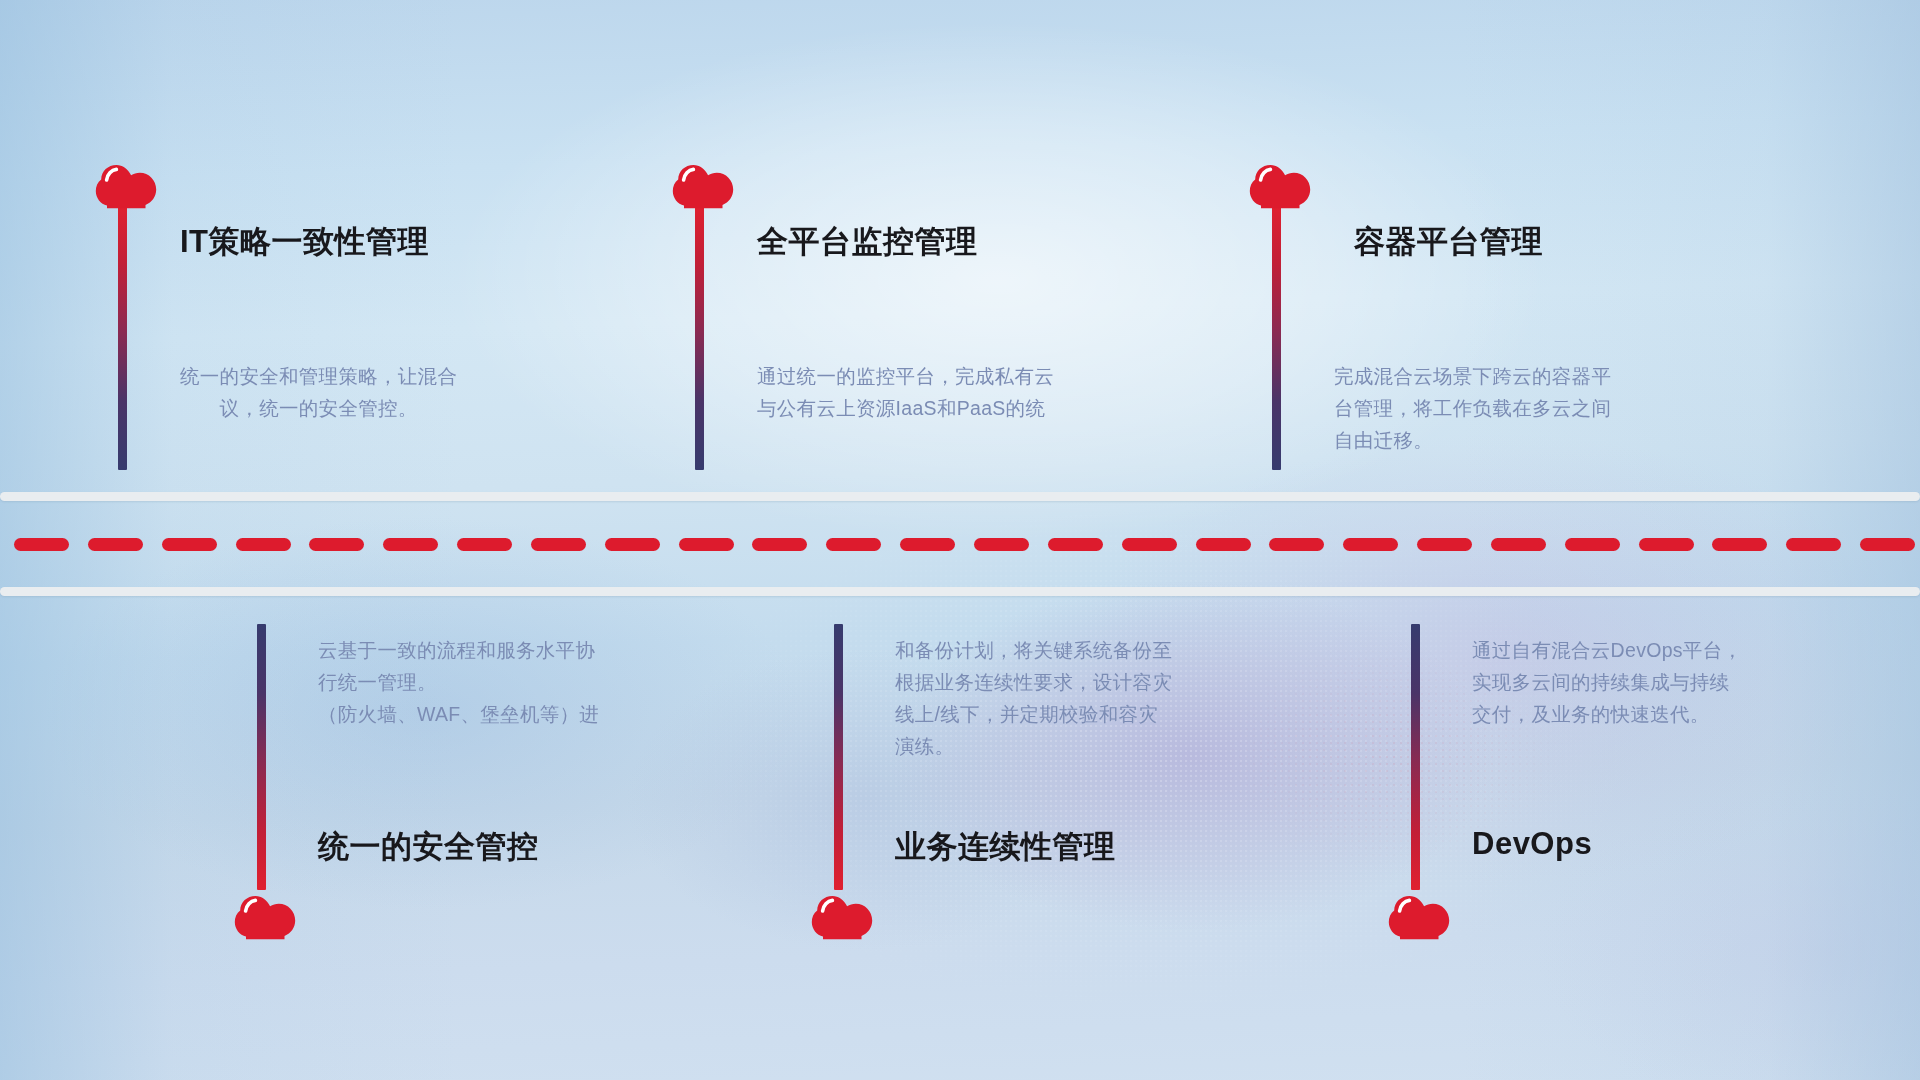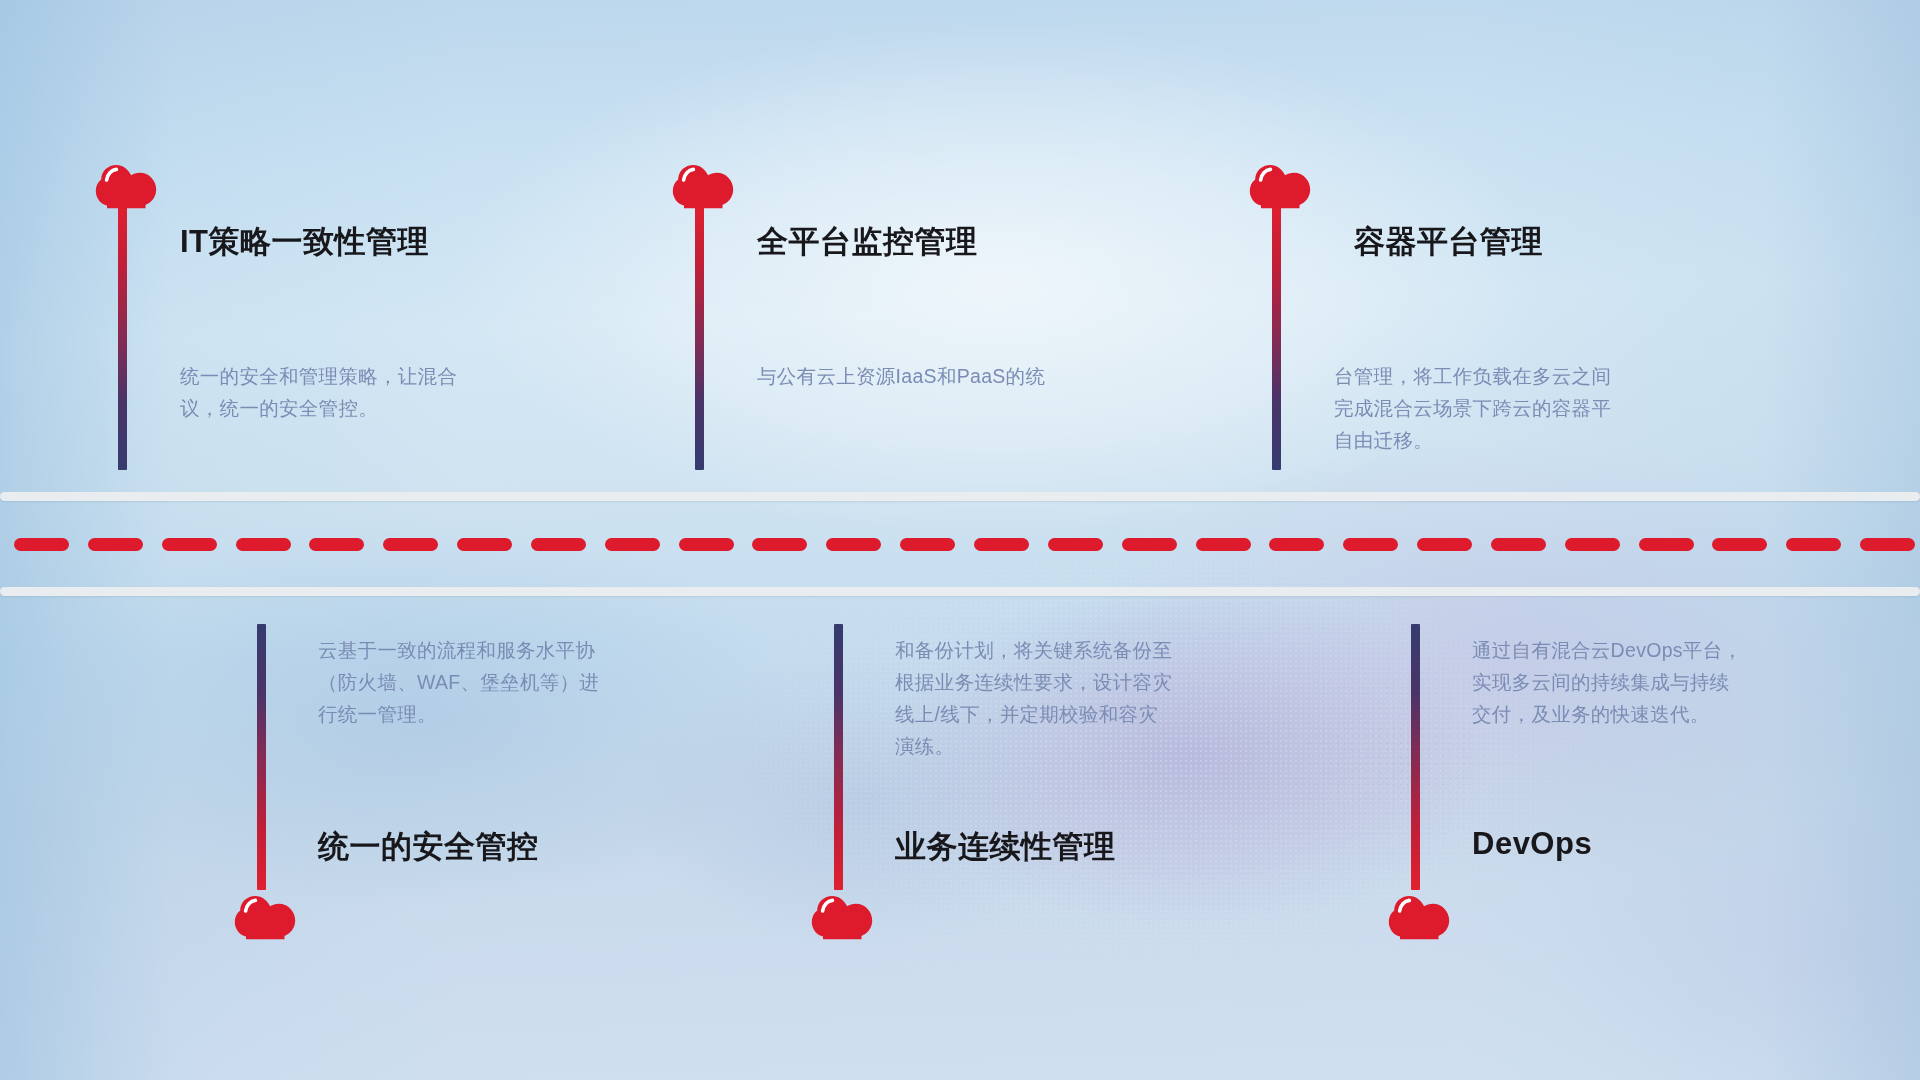--- a/index.html
+++ b/index.html
@@ -202,69 +202,70 @@
   <div id="top-columns">
       <div class="col" style="left: 0px; top: 0px;">
         <div class="stem up" style="left: 118px; top: 205px; height: 265px;"></div>
         <div class="cloud-pin" style="left: 95px; top: 162px;">
           <svg viewBox="0 0 62 48" xmlns="http://www.w3.org/2000/svg">
             <path fill="#dd1b2d" d="M21.5 3.0 C13.0 3.0 6.2 9.2 6.2 17.4 C2.6 20.1 0.8 24.3 0.8 29.0 C0.8 36.2 5.6 42.0 12.0 43.6 L12.0 46.2 L50.5 46.2 L50.5 43.0 C56.9 40.6 61.2 34.6 61.2 27.6 C61.2 18.3 53.9 10.8 44.8 10.8 C41.6 10.8 38.6 11.7 36.1 13.3 C32.9 7.1 27.6 3.0 21.5 3.0 Z"></path>
             <path fill="none" stroke="#ffffff" stroke-width="3.6" stroke-linecap="round" d="M11.6 18.0 C12.4 12.2 16.4 7.9 21.4 7.4"></path>
           </svg>
         </div>
         <div class="col-title" style="left: 180px; top: 221px;">IT策略一致性管理</div>
-        <div class="col-body" style="left: 180px; top: 360px;">
+        <div class="col-body" style="left: 180px; top: 360px; text-align: center;">
           <span class="ln">统一的安全和管理策略，让混合</span>
           <span class="ln">议，统一的安全管控。</span>
         </div>
       </div>
       <div class="col" style="left: 0px; top: 0px;">
         <div class="stem up" style="left: 695px; top: 205px; height: 265px;"></div>
         <div class="cloud-pin" style="left: 672px; top: 162px;">
           <svg viewBox="0 0 62 48" xmlns="http://www.w3.org/2000/svg">
             <path fill="#dd1b2d" d="M21.5 3.0 C13.0 3.0 6.2 9.2 6.2 17.4 C2.6 20.1 0.8 24.3 0.8 29.0 C0.8 36.2 5.6 42.0 12.0 43.6 L12.0 46.2 L50.5 46.2 L50.5 43.0 C56.9 40.6 61.2 34.6 61.2 27.6 C61.2 18.3 53.9 10.8 44.8 10.8 C41.6 10.8 38.6 11.7 36.1 13.3 C32.9 7.1 27.6 3.0 21.5 3.0 Z"></path>
             <path fill="none" stroke="#ffffff" stroke-width="3.6" stroke-linecap="round" d="M11.6 18.0 C12.4 12.2 16.4 7.9 21.4 7.4"></path>
           </svg>
         </div>
         <div class="col-title" style="left: 757px; top: 221px;">全平台监控管理</div>
         <div class="col-body" style="left: 757px; top: 360px;">
+          <span class="ln">通过统一的监控平台，完成私有云</span>
           <span class="ln">与公有云上资源IaaS和PaaS的统</span>
         </div>
       </div>
       <div class="col" style="left: 0px; top: 0px;">
         <div class="stem up" style="left: 1272px; top: 205px; height: 265px;"></div>
         <div class="cloud-pin" style="left: 1249px; top: 162px;">
           <svg viewBox="0 0 62 48" xmlns="http://www.w3.org/2000/svg">
             <path fill="#dd1b2d" d="M21.5 3.0 C13.0 3.0 6.2 9.2 6.2 17.4 C2.6 20.1 0.8 24.3 0.8 29.0 C0.8 36.2 5.6 42.0 12.0 43.6 L12.0 46.2 L50.5 46.2 L50.5 43.0 C56.9 40.6 61.2 34.6 61.2 27.6 C61.2 18.3 53.9 10.8 44.8 10.8 C41.6 10.8 38.6 11.7 36.1 13.3 C32.9 7.1 27.6 3.0 21.5 3.0 Z"></path>
             <path fill="none" stroke="#ffffff" stroke-width="3.6" stroke-linecap="round" d="M11.6 18.0 C12.4 12.2 16.4 7.9 21.4 7.4"></path>
           </svg>
         </div>
         <div class="col-title" style="left: 1334px; top: 221px; margin-left: 20px;">容器平台管理</div>
         <div class="col-body" style="left: 1334px; top: 360px;">
+          <span class="ln">完成混合云场景下跨云的容器平</span>
           <span class="ln">台管理，将工作负载在多云之间</span>
-          <span class="ln">完成混合云场景下跨云的容器平</span>
           <span class="ln">自由迁移。</span>
         </div>
       </div>
     </div>
 
   <div id="bottom-columns">
       <div class="col" style="left: 0px; top: 0px;">
         <div class="stem down" style="left: 257px; top: 624px; height: 266px;"></div>
         <div class="cloud-pin" style="left: 234px; top: 893px;">
           <svg viewBox="0 0 62 48" xmlns="http://www.w3.org/2000/svg">
             <path fill="#dd1b2d" d="M21.5 3.0 C13.0 3.0 6.2 9.2 6.2 17.4 C2.6 20.1 0.8 24.3 0.8 29.0 C0.8 36.2 5.6 42.0 12.0 43.6 L12.0 46.2 L50.5 46.2 L50.5 43.0 C56.9 40.6 61.2 34.6 61.2 27.6 C61.2 18.3 53.9 10.8 44.8 10.8 C41.6 10.8 38.6 11.7 36.1 13.3 C32.9 7.1 27.6 3.0 21.5 3.0 Z"></path>
             <path fill="none" stroke="#ffffff" stroke-width="3.6" stroke-linecap="round" d="M11.6 18.0 C12.4 12.2 16.4 7.9 21.4 7.4"></path>
           </svg>
         </div>
         <div class="col-title" style="left: 318px; top: 826px;">统一的安全管控</div>
         <div class="col-body" style="left: 318px; top: 634px;">
           <span class="ln">云基于一致的流程和服务水平协</span>
+          <span class="ln">行统一管理。</span>
           <span class="ln">（防火墙、WAF、堡垒机等）进</span>
-          <span class="ln">行统一管理。</span>
         </div>
       </div>
       <div class="col" style="left: 0px; top: 0px;">
         <div class="stem down" style="left: 834px; top: 624px; height: 266px;"></div>
         <div class="cloud-pin" style="left: 811px; top: 893px;">
           <svg viewBox="0 0 62 48" xmlns="http://www.w3.org/2000/svg">
             <path fill="#dd1b2d" d="M21.5 3.0 C13.0 3.0 6.2 9.2 6.2 17.4 C2.6 20.1 0.8 24.3 0.8 29.0 C0.8 36.2 5.6 42.0 12.0 43.6 L12.0 46.2 L50.5 46.2 L50.5 43.0 C56.9 40.6 61.2 34.6 61.2 27.6 C61.2 18.3 53.9 10.8 44.8 10.8 C41.6 10.8 38.6 11.7 36.1 13.3 C32.9 7.1 27.6 3.0 21.5 3.0 Z"></path>
             <path fill="none" stroke="#ffffff" stroke-width="3.6" stroke-linecap="round" d="M11.6 18.0 C12.4 12.2 16.4 7.9 21.4 7.4"></path>
           </svg>
         </div>

